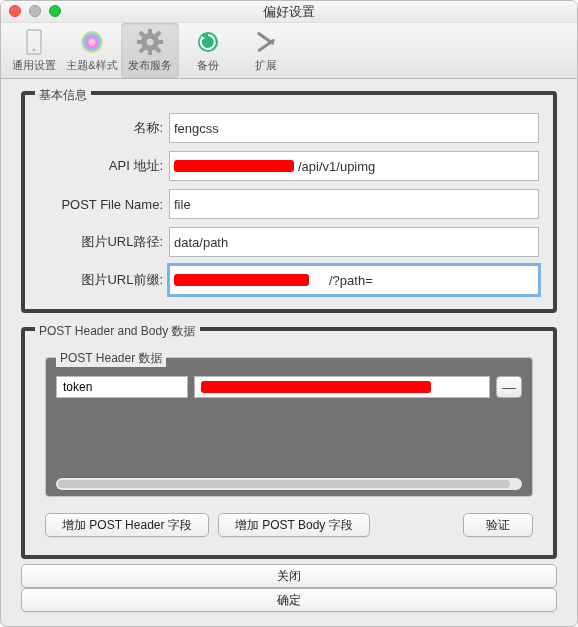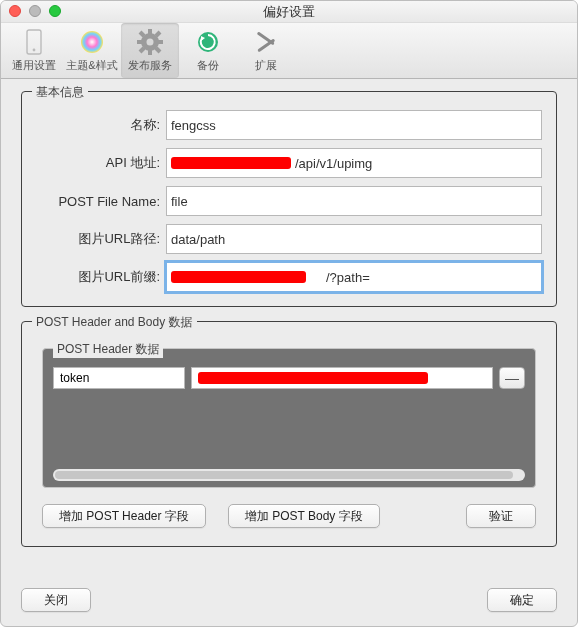--- a/index.html
+++ b/index.html
@@ -29,21 +29,21 @@
     width:58px; font-size:11px; color:#555; gap:2px; cursor:pointer;
     border-radius:4px;
   }
   .tool.active {
     background:linear-gradient(#dedede,#cfcfcf);
     box-shadow: inset 0 1px 2px rgba(0,0,0,0.15);
   }
   .tool .ico { width:28px; height:28px; display:flex; align-items:center; justify-content:center; }
   .content { padding:12px 20px 14px 20px; height:calc(100% - 22px - 56px); position:relative; }
   .group {
-    border:1px solid #404040; border-radius:4px; padding:18px 14px 14px 14px;
+    border:4px solid #404040; border-radius:4px; padding:18px 14px 14px 14px;
     position:relative; background:#ececec; margin-bottom:14px;
   }
   .group-title {
     position:absolute; top:-8px; left:10px; font-size:12px; color:#444;
     background:#ececec; padding:0 4px;
   }
   .form-row { display:flex; align-items:center; margin-bottom:8px; }
   .form-label { width:130px; text-align:right; font-size:13px; color:#333; padding-right:6px; }
   .form-input {
     flex:1; height:22px; border:1px solid #b8b8b8; background:#fff; font-size:13px;
@@ -76,23 +76,23 @@
   .scroll-thumb {
     position:absolute; left:2px; top:2px; height:8px; width:97%;
     background:#c6c6c6; border-radius:6px;
   }
   .btn {
     height:24px; padding:0 16px; border:1px solid #b0b0b0; border-radius:5px;
     background:linear-gradient(#fefefe,#eeeeee); font-size:12px; color:#222;
     display:inline-flex; align-items:center; justify-content:center; cursor:pointer;
     box-shadow:0 1px 0 rgba(255,255,255,0.6) inset, 0 1px 1px rgba(0,0,0,0.06);
   }
-  .btn-row { display:flex; gap:22px; align-items:center; }
+  .btn-row { display:flex; gap:9px; align-items:center; }
   .spacer { flex:1; }
-  .footer { position:absolute; left:20px; right:20px; bottom:14px; display:flex; }
+  .footer { position:absolute; left:20px; right:20px; bottom:14px; display:flex;flex-direction:column; }
 </style>
 </head>
 <body>
 
 <div class="window">
 
   <div class="titlebar">
     <div class="traffic">
       <div class="dot red"></div>
       <div class="dot yellow"></div>

